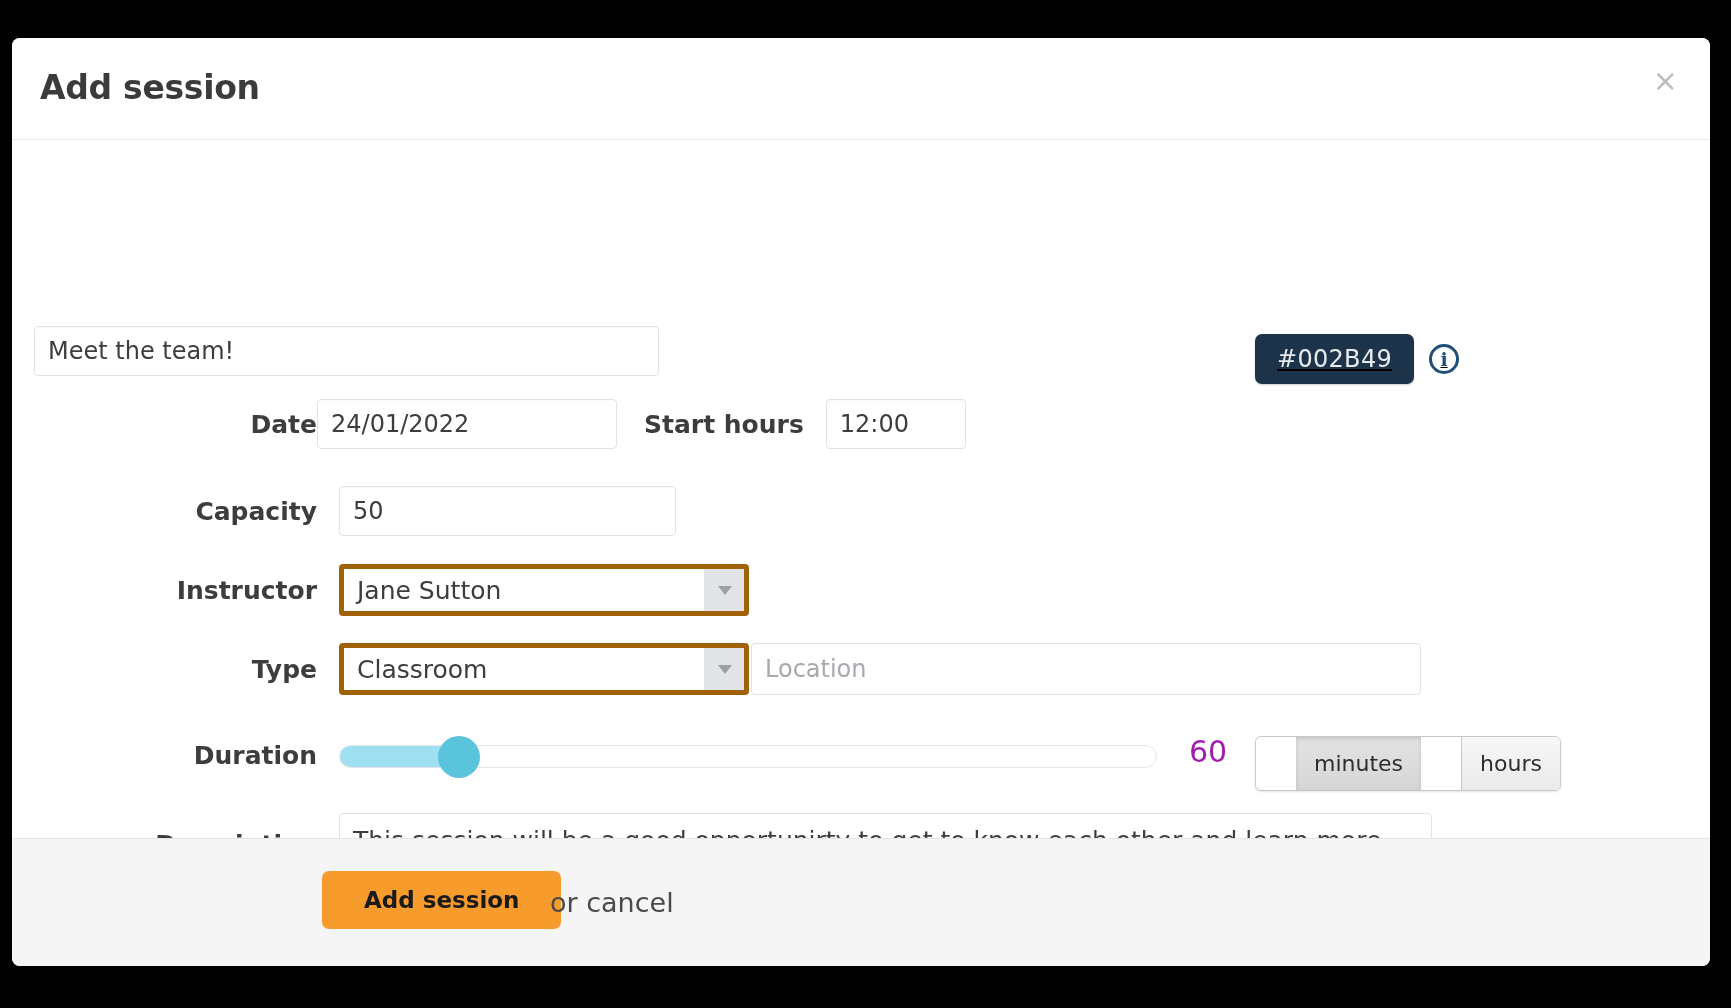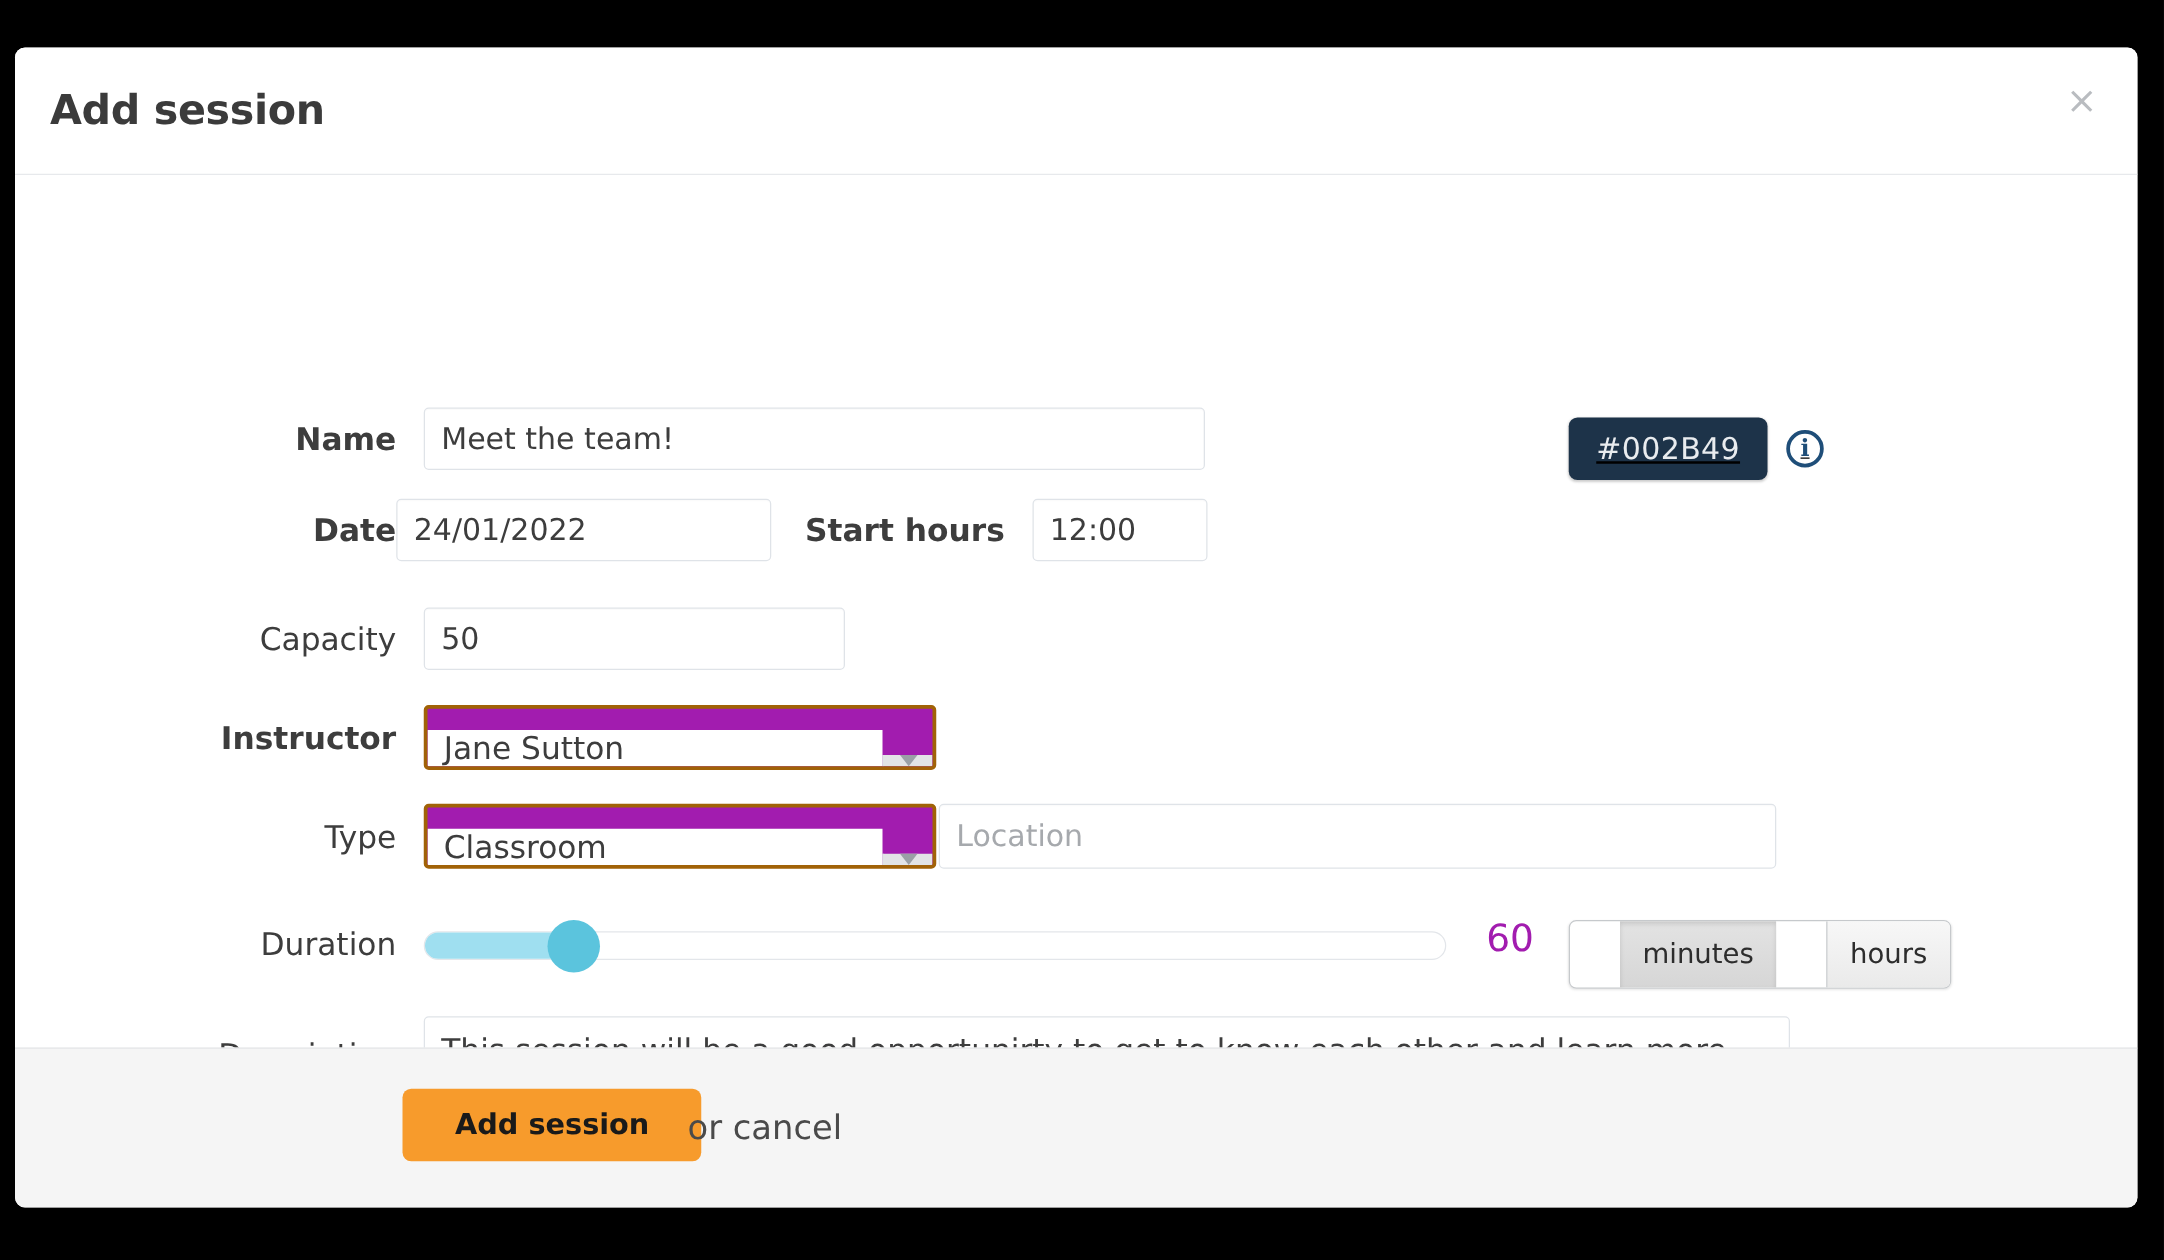--- a/index.html
+++ b/index.html
@@ -76,20 +76,21 @@
   .form-row {
     position: absolute;
     display: flex;
     align-items: center;
   }
   .f-label {
     font-size: 25px;
     color: #3d3d3d;
     text-align: right;
     white-space: nowrap;
+    font-weight: bold;
   }
   .f-label.bold { font-weight: bold; }
 
   .txt {
     height: 50px;
     border: 1px solid #dfe3e8;
     border-radius: 4px;
     background: #ffffff;
     font-size: 24px;
     color: #3d3d3d;
@@ -97,25 +98,24 @@
     font-family: "DejaVu Sans", "Liberation Sans", sans-serif;
     outline: none;
     box-shadow: inset 0 1px 1px rgba(0,0,0,0.02);
   }
   .txt::placeholder { color: #a6a9ad; }
 
   
   .sel {
     display: flex;
     height: 52px;
-    border: 3px solid #a16207;
+    border: 5px solid #a16207;
     border-radius: 4px;
-    background: #a21caf;
-    overflow: hidden;
-    align-items: flex-end;
+    background: #f9a8d4;
+    overflow: hidden;
   }
   .sel-value {
     flex: 1 1 auto;
     display: flex;
     align-items: center;
     padding: 0 13px;
     font-size: 25px;
     color: #3d3d3d;
     background: #ffffff;
   }
@@ -292,21 +292,20 @@
   <div class="modal">
 
     <div class="modal-header">
       <div class="modal-title">Add session</div>
       <button class="modal-close">×</button>
     </div>
 
     <div class="modal-body">
 
       <div class="form-row" style="left:0px; top:186px;">
-        <div class="f-label bold" style="width:305px;">Name</div>
         <input class="txt" style="width: 625px; margin-left: 22px;" value="Meet the team!">
       </div>
 
       <div class="form-row" style="left:0px; top:259px;">
         <div class="f-label bold" style="width:305px;">Date</div>
         <input class="txt" style="width: 300px; " value="24/01/2022">
         <div class="f-label bold" style="margin-left:27px;">Start hours</div>
         <input class="txt" style="width: 140px; margin-left: 22px;" value="12:00">
       </div>
 

